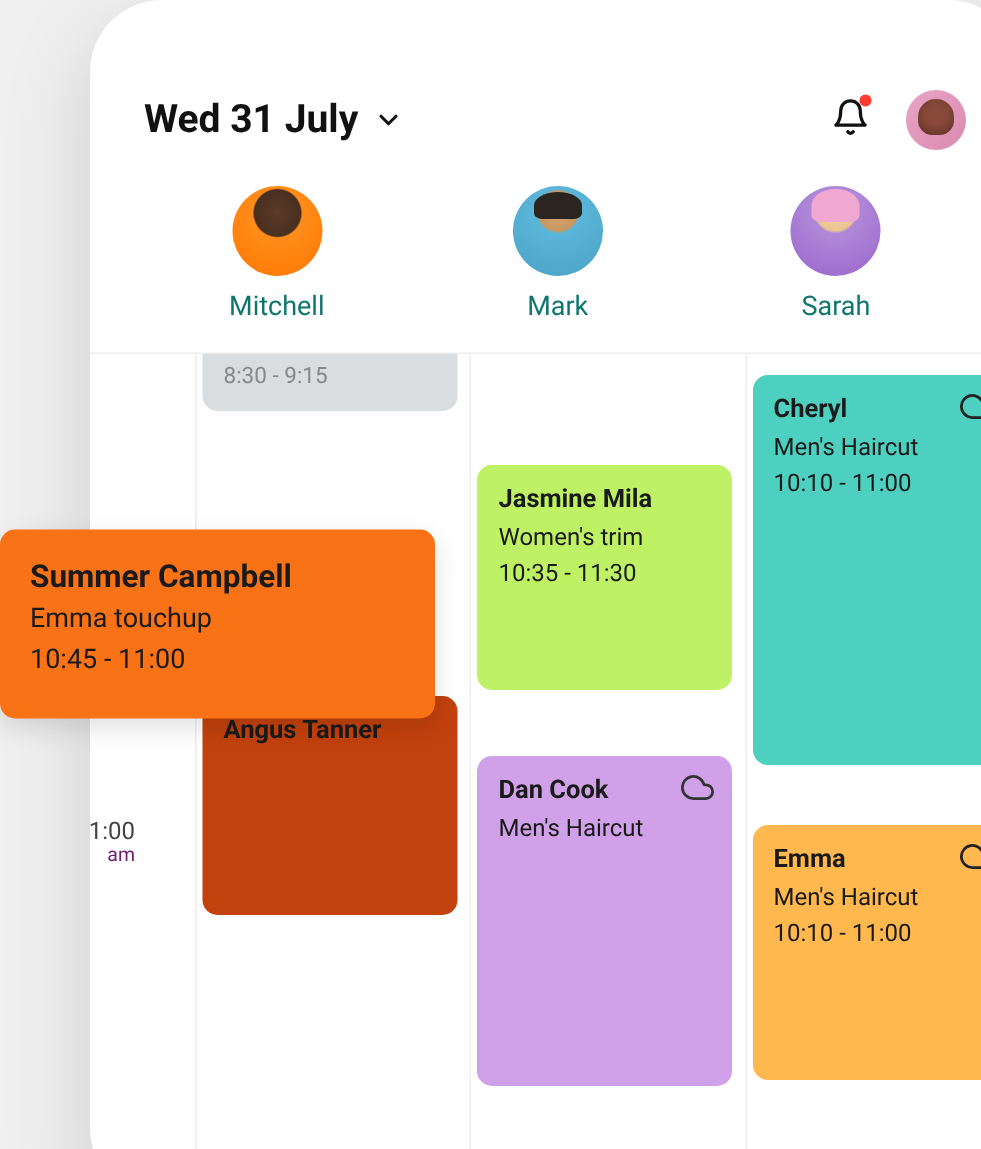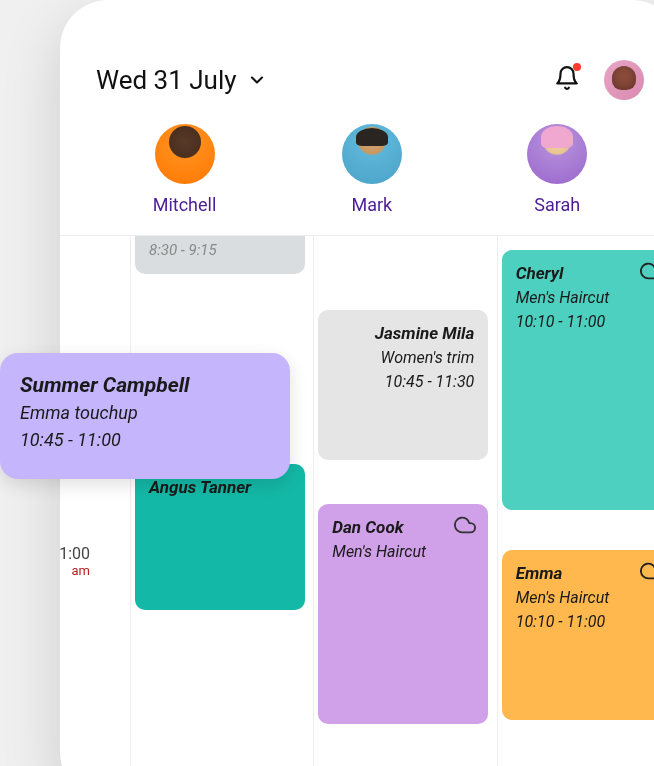--- a/index.html
+++ b/index.html
@@ -27,21 +27,21 @@
     display: flex;
     align-items: center;
     justify-content: space-between;
     padding: 20px 36px 24px 36px;
   }
   .date-picker {
     display: flex;
     align-items: center;
     gap: 10px;
     font-size: 26px;
-    font-weight: 400;
+    font-weight: 700;
     color: #111;
     cursor: pointer;
   }
   .chevron {
     display: inline-flex;
   }
   .header-right {
     display: flex;
     align-items: center;
     gap: 24px;
@@ -98,21 +98,21 @@
     position: relative;
     overflow: hidden;
   }
   .av1 { background: radial-gradient(circle at 50% 30%, #5a3a28 0%, #4a2f1f 30%, #ff8c1a 32%, #ff7700 100%); }
   .av2 { background: radial-gradient(circle at 50% 28%, #f5d5a8 0%, #e8c590 25%, #b088d8 28%, #9966cc 100%); }
   .av2::before { content:''; position:absolute; top:2px; left:14px; width:32px; height:22px; background:#f0a8d0; border-radius:50% 50% 20% 20%; }
   .av3 { background: radial-gradient(circle at 50% 28%, #d4a574 0%, #c89860 25%, #5bb5d8 28%, #4aa3c7 100%); }
   .av3::before { content:''; position:absolute; top:4px; left:14px; width:32px; height:18px; background:#2a2520; border-radius:50% 50% 20% 20%; }
   .staff-name {
     font-size: 18px;
-    color: #4c1d95;
+    color: #0f766e;
   }
   .calendar-area {
     position: relative;
     height: 560px;
     border-top: 1px solid #eee;
   }
   .cal-cols {
     position: absolute;
     top: 0;
     left: 70px;
@@ -128,46 +128,45 @@
   .time-label {
     position: absolute;
     right: 590px;
     text-align: right;
     font-size: 16px;
     color: #444;
   }
   .time-label .ampm {
     display: block;
     font-size: 13px;
-    color: #b91c1c;
+    color: #701a75;
   }
 
   .event {
     position: absolute;
     border-radius: 10px;
     padding: 12px 14px;
     font-size: 16px;
     line-height: 1.35;
     color: #1a1a1a;
     cursor: pointer;
-    font-style: italic;
   }
   .event .name { font-weight: 700; font-size: 17px; margin-bottom: 2px;}
   .event .svc { margin-bottom: 2px;}
   .event .time { }
   .cloud {
     position: absolute;
     top: 10px;
     right: 12px;
   }
   .ev-grey { background:#d9dde0; color:#555; }
-  .ev-green { background:#c4b5fd; box-shadow: 0 6px 18px rgba(0,0,0,0.12); border-radius: 18px; }
+  .ev-green { background:#f97316; box-shadow: 0 6px 18px rgba(0,0,0,0.12); }
   .ev-teal { background:#4dd0c0; }
-  .ev-blue { background:#e5e5e5;text-align:right; }
-  .ev-pink { background:#14b8a6; }
+  .ev-blue { background:#bef264; }
+  .ev-pink { background:#c2410c; }
   .ev-purple { background:#d0a0e8;border-radius:10px; }
   .ev-orange { background:#ffb84d; }
 
   
   .ev0 { top: 0px; width: 170px; left: 4px; height: 38px; border-radius: 0 0 10px 10px; padding-top:4px;}
   .ev0 .time { font-size:15px; color:#888;}
   
   .float-green {
     position: absolute;
     top: 353px;
@@ -239,21 +238,21 @@
         <div class="event ev-pink" style="top:228px; left:4px; width:170px; height:146px;">
           <div class="name">Angus Tanner</div>
         </div>
 
       </div>
       <div class="cal-col">
 
         <div class="event ev-blue" style="top:74px; left:4px; width:170px; height:150px;">
           <div class="name">Jasmine Mila</div>
           <div class="svc">Women's trim</div>
-          <div class="time">10:45 - 11:30</div>
+          <div class="time">10:35 - 11:30</div>
         </div>
 
         <div class="event ev-purple" style="top:268px; left:4px; width:170px; height:220px;">
           <span class="cloud">
             <svg width="22" height="22" viewBox="0 0 24 24" fill="none" stroke="#333" stroke-width="2" stroke-linecap="round" stroke-linejoin="round">
                 <path d="M18 10h-1.26A8 8 0 1 0 9 20h9a5 5 0 0 0 0-10z"></path>
               </svg>
           </span>
           <div class="name">Dan Cook</div>
           <div class="svc">Men's Haircut</div>

